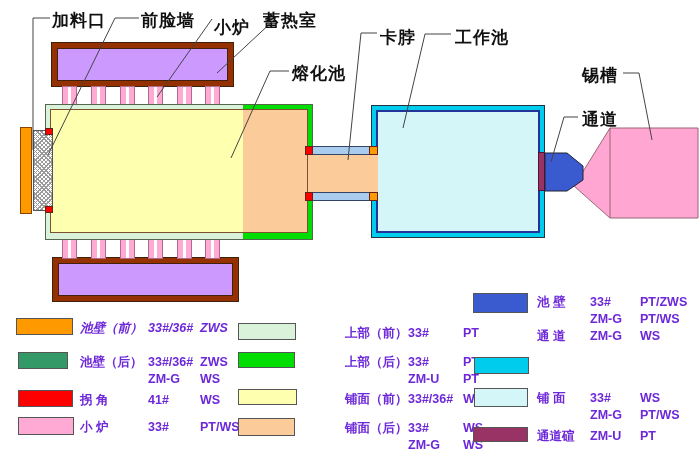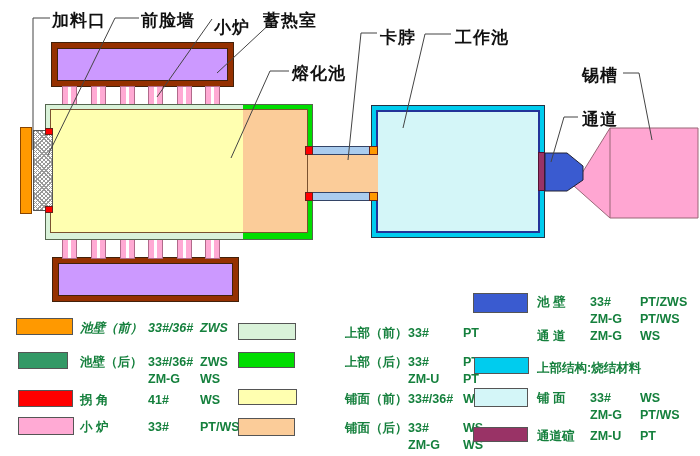--- a/index.html
+++ b/index.html
@@ -18,21 +18,21 @@
                           repeating-linear-gradient(135deg,#999 0 1px,transparent 1px 3px);}
   .sq{border:1px solid #66221a;}
   .neckwall{border:1px solid #334466;}
   .pool-outer{border:1px solid #223344;}
   .maroon{border:1px solid #551133;}
   .orangebar{border:1px solid #884400;}
   svg.overlay{position:absolute;left:0;top:0;pointer-events:none;}
   .leader{stroke:#444;stroke-width:1;fill:none;}
   
   .sw{position:absolute;border:1px solid #555;box-sizing:border-box;}
-  .ltext{position:absolute;color:#15803d;}
+  .ltext{position:absolute;color:#6d28d9;}
   .lrow{display:flex;white-space:nowrap;line-height:17px;font-weight:bold;font-size:12.5px;}
   .ll,.la,.lb{display:inline-block;}
   .c1 .ll{min-width:68px;} .c1 .la{min-width:52px;}
   .c2 .ll{min-width:63px;margin-left:40px;} .c2 .la{min-width:55px;}
   .c3 .ll{min-width:53px;} .c3 .la{min-width:50px;}
 </style>
 </head>
 <body>
 
 <div class="stage">
@@ -205,26 +205,20 @@
         <span class="lb">PT/WS</span>
       </div>
     <div class="lrow">
         <span class="ll">通 道</span>
         <span class="la">ZM-G</span>
         <span class="lb">WS</span>
       </div>
   </div>
 
   <div class="sw" style="left: 474px; top: 357px; width: 55px; height: 17px; background: rgb(0, 204, 238);"></div>
-  <div class="ltext c3" style="left:537px;top:360px;">
-    <div class="lrow">
-        <span class="ll">上部结构:</span>
-        <span class="la">烧结材料</span>
-      </div>
-  </div>
 
   <div class="sw" style="left: 474px; top: 388px; width: 54px; height: 19px; background: rgb(212, 246, 248);"></div>
   <div class="ltext c3" style="left:537px;top:390px;">
     <div class="lrow">
         <span class="ll">铺 面</span>
         <span class="la">33#</span>
         <span class="lb">WS</span>
       </div>
     <div class="lrow">
         <span class="ll"></span>

